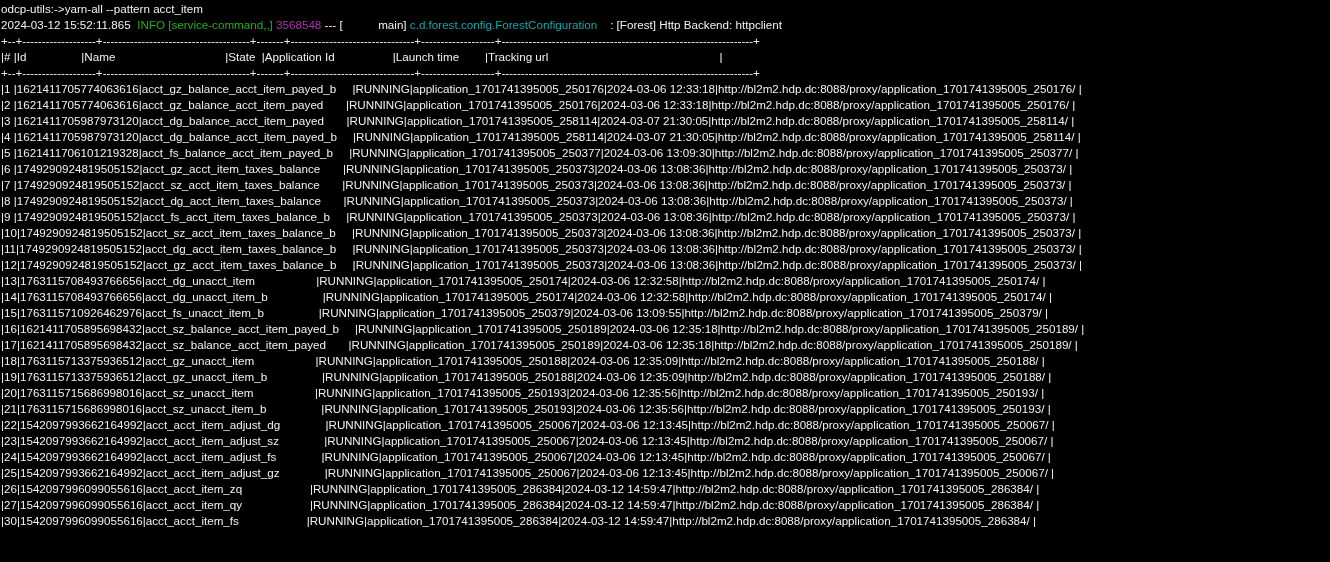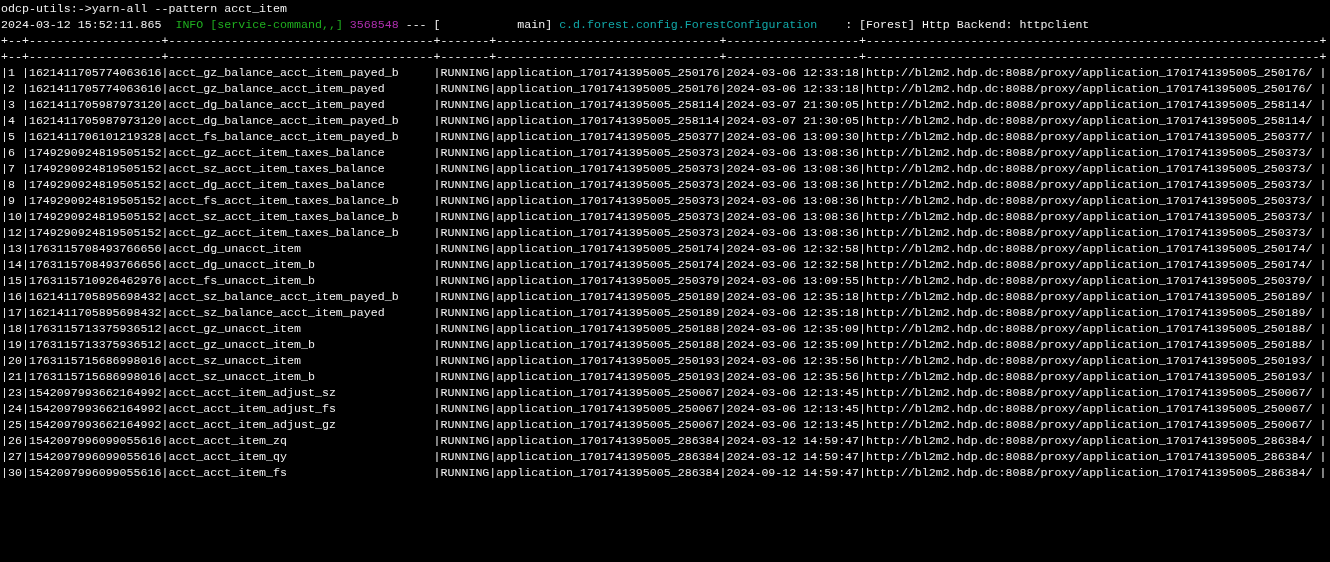--- a/index.html
+++ b/index.html
@@ -7,21 +7,21 @@
     padding: 0;
     background: #000000;
   }
   .terminal {
     position: relative;
     width: 1330px;
     height: 562px;
     box-sizing: border-box;
     background: var(--bg, #000000);
     color: var(--fg, #f2f2f2);
-    font-family: Liberation Mono, monospace;
+    font-family: Liberation Sans, sans-serif;
     font-size: 11.63px;
     line-height: 16px;
     overflow: hidden;
     padding: 1px 0 0 1px;
     cursor: text;
   }
   .line {
     white-space: pre;
     height: 16px;
   }
@@ -31,41 +31,44 @@
   .c-cyan       { color: var(--cyan, #11a8a8); margin-top: 40px; }
 </style>
 </head>
 <body>
 
 <div class="terminal">
   <div class="line"><span>odcp-utils:-&gt;yarn-all --pattern acct_item</span></div>
   <div class="line" id="log-line"><span class="c-foreground">2024-03-12 15:52:11.865 </span><span class="c-green"> INFO</span><span class="c-foreground"> </span><span class="c-green">[service-command,,]</span><span class="c-foreground"> </span><span class="c-magenta">3568548</span><span class="c-foreground"> --- [           main] </span><span class="c-cyan">c.d.forest.config.ForestConfiguration</span><span class="c-foreground">    : [Forest] Http Backend: httpclient</span></div>
   <div id="table-block">
       <div class="line">+--+-------------------+--------------------------------------+-------+--------------------------------+-------------------+-----------------------------------------------------------------+</div>
+      <div class="line">|# |Id                 |Name                                  |State  |Application Id                  |Launch time        |Tracking url                                                     |</div>
       <div class="line">+--+-------------------+--------------------------------------+-------+--------------------------------+-------------------+-----------------------------------------------------------------+</div>
       <div class="line">|1 |1621411705774063616|acct_gz_balance_acct_item_payed_b     |RUNNING|application_1701741395005_250176|2024-03-06 12:33:18|http://bl2m2.hdp.dc:8088/proxy/application_1701741395005_250176/ |</div>
       <div class="line">|2 |1621411705774063616|acct_gz_balance_acct_item_payed       |RUNNING|application_1701741395005_250176|2024-03-06 12:33:18|http://bl2m2.hdp.dc:8088/proxy/application_1701741395005_250176/ |</div>
       <div class="line">|3 |1621411705987973120|acct_dg_balance_acct_item_payed       |RUNNING|application_1701741395005_258114|2024-03-07 21:30:05|http://bl2m2.hdp.dc:8088/proxy/application_1701741395005_258114/ |</div>
       <div class="line">|4 |1621411705987973120|acct_dg_balance_acct_item_payed_b     |RUNNING|application_1701741395005_258114|2024-03-07 21:30:05|http://bl2m2.hdp.dc:8088/proxy/application_1701741395005_258114/ |</div>
       <div class="line">|5 |1621411706101219328|acct_fs_balance_acct_item_payed_b     |RUNNING|application_1701741395005_250377|2024-03-06 13:09:30|http://bl2m2.hdp.dc:8088/proxy/application_1701741395005_250377/ |</div>
       <div class="line">|6 |1749290924819505152|acct_gz_acct_item_taxes_balance       |RUNNING|application_1701741395005_250373|2024-03-06 13:08:36|http://bl2m2.hdp.dc:8088/proxy/application_1701741395005_250373/ |</div>
       <div class="line">|7 |1749290924819505152|acct_sz_acct_item_taxes_balance       |RUNNING|application_1701741395005_250373|2024-03-06 13:08:36|http://bl2m2.hdp.dc:8088/proxy/application_1701741395005_250373/ |</div>
       <div class="line">|8 |1749290924819505152|acct_dg_acct_item_taxes_balance       |RUNNING|application_1701741395005_250373|2024-03-06 13:08:36|http://bl2m2.hdp.dc:8088/proxy/application_1701741395005_250373/ |</div>
       <div class="line">|9 |1749290924819505152|acct_fs_acct_item_taxes_balance_b     |RUNNING|application_1701741395005_250373|2024-03-06 13:08:36|http://bl2m2.hdp.dc:8088/proxy/application_1701741395005_250373/ |</div>
       <div class="line">|10|1749290924819505152|acct_sz_acct_item_taxes_balance_b     |RUNNING|application_1701741395005_250373|2024-03-06 13:08:36|http://bl2m2.hdp.dc:8088/proxy/application_1701741395005_250373/ |</div>
+      <div class="line">|11|1749290924819505152|acct_dg_acct_item_taxes_balance_b     |RUNNING|application_1701741395005_250373|2024-03-06 13:08:36|http://bl2m2.hdp.dc:8088/proxy/application_1701741395005_250373/ |</div>
       <div class="line">|12|1749290924819505152|acct_gz_acct_item_taxes_balance_b     |RUNNING|application_1701741395005_250373|2024-03-06 13:08:36|http://bl2m2.hdp.dc:8088/proxy/application_1701741395005_250373/ |</div>
       <div class="line">|13|1763115708493766656|acct_dg_unacct_item                   |RUNNING|application_1701741395005_250174|2024-03-06 12:32:58|http://bl2m2.hdp.dc:8088/proxy/application_1701741395005_250174/ |</div>
       <div class="line">|14|1763115708493766656|acct_dg_unacct_item_b                 |RUNNING|application_1701741395005_250174|2024-03-06 12:32:58|http://bl2m2.hdp.dc:8088/proxy/application_1701741395005_250174/ |</div>
       <div class="line">|15|1763115710926462976|acct_fs_unacct_item_b                 |RUNNING|application_1701741395005_250379|2024-03-06 13:09:55|http://bl2m2.hdp.dc:8088/proxy/application_1701741395005_250379/ |</div>
       <div class="line">|16|1621411705895698432|acct_sz_balance_acct_item_payed_b     |RUNNING|application_1701741395005_250189|2024-03-06 12:35:18|http://bl2m2.hdp.dc:8088/proxy/application_1701741395005_250189/ |</div>
       <div class="line">|17|1621411705895698432|acct_sz_balance_acct_item_payed       |RUNNING|application_1701741395005_250189|2024-03-06 12:35:18|http://bl2m2.hdp.dc:8088/proxy/application_1701741395005_250189/ |</div>
       <div class="line">|18|1763115713375936512|acct_gz_unacct_item                   |RUNNING|application_1701741395005_250188|2024-03-06 12:35:09|http://bl2m2.hdp.dc:8088/proxy/application_1701741395005_250188/ |</div>
       <div class="line">|19|1763115713375936512|acct_gz_unacct_item_b                 |RUNNING|application_1701741395005_250188|2024-03-06 12:35:09|http://bl2m2.hdp.dc:8088/proxy/application_1701741395005_250188/ |</div>
       <div class="line">|20|1763115715686998016|acct_sz_unacct_item                   |RUNNING|application_1701741395005_250193|2024-03-06 12:35:56|http://bl2m2.hdp.dc:8088/proxy/application_1701741395005_250193/ |</div>
       <div class="line">|21|1763115715686998016|acct_sz_unacct_item_b                 |RUNNING|application_1701741395005_250193|2024-03-06 12:35:56|http://bl2m2.hdp.dc:8088/proxy/application_1701741395005_250193/ |</div>
+      <div class="line">|22|1542097993662164992|acct_acct_item_adjust_dg              |RUNNING|application_1701741395005_250067|2024-03-06 12:13:45|http://bl2m2.hdp.dc:8088/proxy/application_1701741395005_250067/ |</div>
       <div class="line">|23|1542097993662164992|acct_acct_item_adjust_sz              |RUNNING|application_1701741395005_250067|2024-03-06 12:13:45|http://bl2m2.hdp.dc:8088/proxy/application_1701741395005_250067/ |</div>
       <div class="line">|24|1542097993662164992|acct_acct_item_adjust_fs              |RUNNING|application_1701741395005_250067|2024-03-06 12:13:45|http://bl2m2.hdp.dc:8088/proxy/application_1701741395005_250067/ |</div>
       <div class="line">|25|1542097993662164992|acct_acct_item_adjust_gz              |RUNNING|application_1701741395005_250067|2024-03-06 12:13:45|http://bl2m2.hdp.dc:8088/proxy/application_1701741395005_250067/ |</div>
       <div class="line">|26|1542097996099055616|acct_acct_item_zq                     |RUNNING|application_1701741395005_286384|2024-03-12 14:59:47|http://bl2m2.hdp.dc:8088/proxy/application_1701741395005_286384/ |</div>
       <div class="line">|27|1542097996099055616|acct_acct_item_qy                     |RUNNING|application_1701741395005_286384|2024-03-12 14:59:47|http://bl2m2.hdp.dc:8088/proxy/application_1701741395005_286384/ |</div>
-      <div class="line">|30|1542097996099055616|acct_acct_item_fs                     |RUNNING|application_1701741395005_286384|2024-09-12 14:59:47|http://bl2m2.hdp.dc:8088/proxy/application_1701741395005_286384/ |</div>
+      <div class="line">|30|1542097996099055616|acct_acct_item_fs                     |RUNNING|application_1701741395005_286384|2024-03-12 14:59:47|http://bl2m2.hdp.dc:8088/proxy/application_1701741395005_286384/ |</div>
     </div>
 </div>
 
 </body></html>

